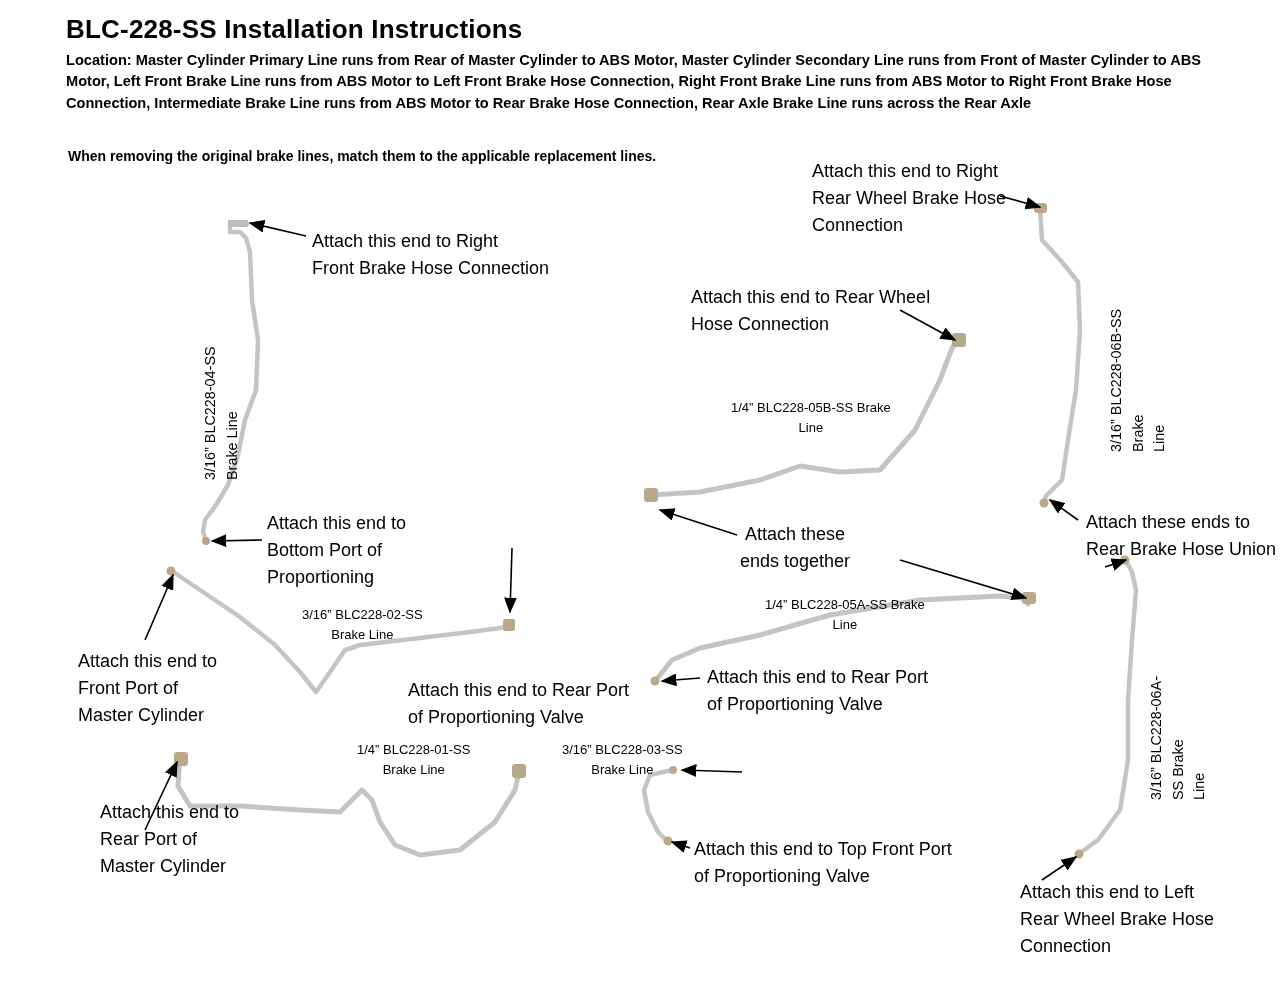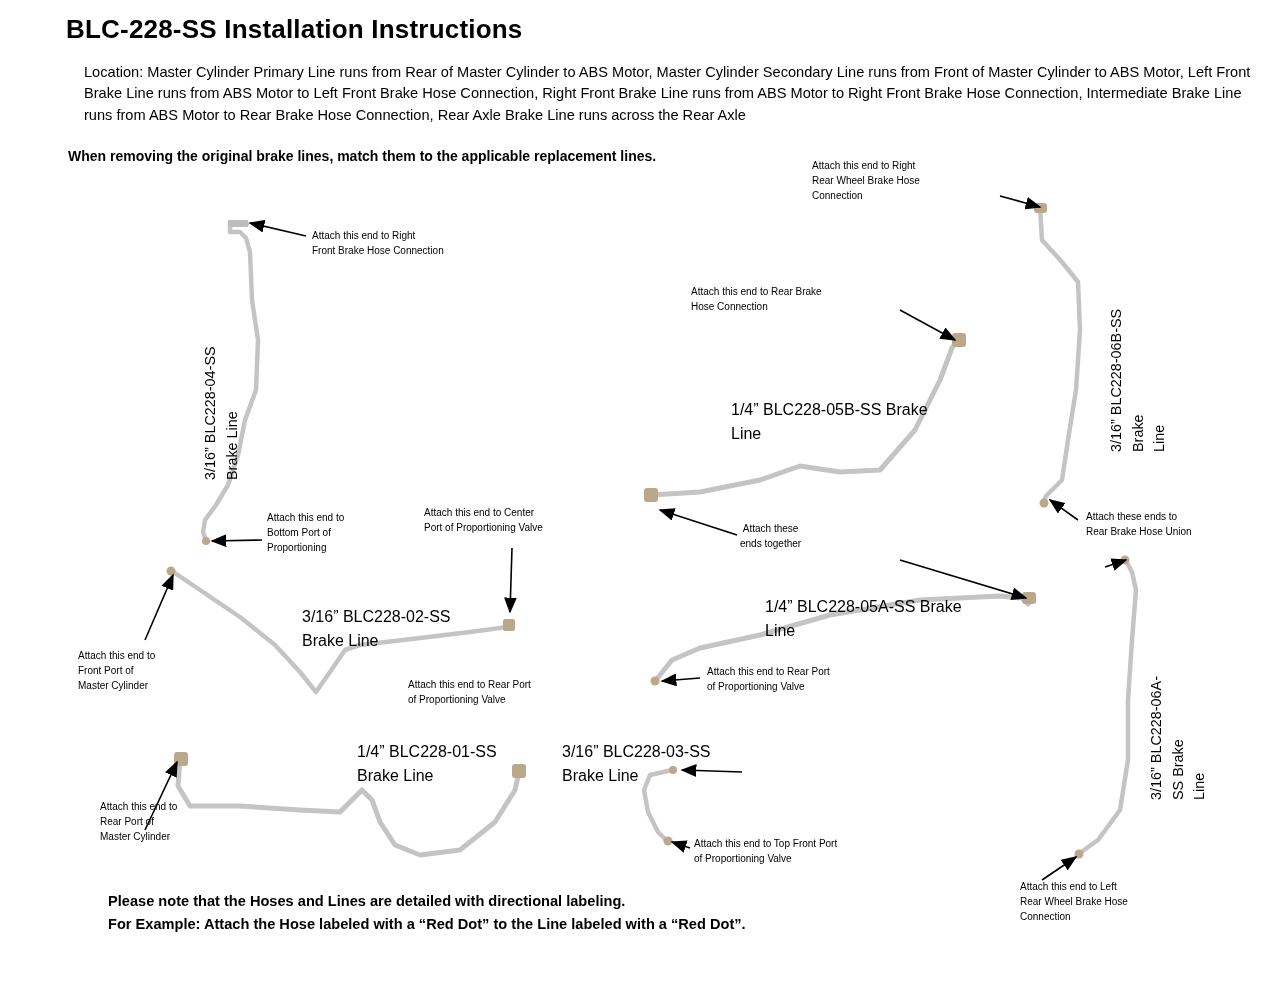--- a/index.html
+++ b/index.html
@@ -23,57 +23,57 @@
     position: absolute;
     left: 66px;
     top: 14px;
     font-size: 26px;
     font-weight: bold;
     letter-spacing: 0.2px;
   }
   .location-block {
     position: absolute;
     left: 66px;
-    top: 62px;
+    top: 50px;
     width: 1180px;
     font-size: 14.6px;
-    font-weight: normal;
+    font-weight: bold;
     line-height: 1.47;
-    margin-left: 18px;
   }
   .removal-note {
     position: absolute;
     left: 68px;
     top: 148px;
     width: 800px;
     font-size: 14px;
     font-weight: bold;
   }
   .footer-note {
     position: absolute;
     left: 108px;
     top: 890px;
     width: 900px;
     font-size: 14.6px;
     font-weight: bold;
     line-height: 1.6;
   }
   .callout {
     position: absolute;
-    font-size: 10px;
+    font-size: 18px;
     line-height: 1.5;
     color: #000;
     white-space: pre-line;
   }
   .partlabel {
     position: absolute;
-    font-size: 16px;
+    font-size: 13px;
     line-height: 1.5;
     color: #000;
     white-space: pre-line;
+    text-align: center;
   }
   .rot-label {
     position: absolute;
     font-size: 14.4px;
     line-height: 1.5;
     color: #000;
     white-space: pre-line;
     transform-origin: 0 0;
     transform: rotate(-90deg);
   }
@@ -175,27 +175,25 @@
       <line x1="690" y1="848" x2="672" y2="842" marker-end="url(#arrow)"></line>
       <line x1="1042" y1="880" x2="1076" y2="857" marker-end="url(#arrow)"></line>
     </g>
   </svg>
 
   <div class="callout" style="left:312px; top:228px;">Attach this end to Right
 Front Brake Hose Connection</div>
   <div class="callout" style="left:812px; top:158px;">Attach this end to Right
 Rear Wheel Brake Hose
 Connection</div>
-  <div class="callout" style="left:691px; top:284px;">Attach this end to Rear Brake
+  <div class="callout" style="left:691px; top:284px;">Attach this end to Rear Wheel
 Hose Connection</div>
   <div class="callout" style="left:267px; top:510px;">Attach this end to
 Bottom Port of
 Proportioning</div>
-  <div class="callout" style="left:424px; top:505px;">Attach this end to Center
-Port of Proportioning Valve</div>
   <div class="callout" style="left:740px; top:521px;text-align:center;">Attach these
 ends together</div>
   <div class="callout" style="left:1086px; top:509px;">Attach these ends to
 Rear Brake Hose Union</div>
   <div class="callout" style="left:78px; top:648px;">Attach this end to
 Front Port of
 Master Cylinder</div>
   <div class="callout" style="left:408px; top:677px;">Attach this end to Rear Port
 of Proportioning Valve</div>
   <div class="callout" style="left:707px; top:664px;">Attach this end to Rear Port
@@ -220,18 +218,14 @@
 Line</div>
   <div class="partlabel" style="left:765px; top:595px;">1/4” BLC228-05A-SS Brake
 Line</div>
   <div class="partlabel" style="left:286px; top:605px;margin-left:16px;">3/16” BLC228-02-SS
 Brake Line</div>
   <div class="partlabel" style="left:357px; top:740px;">1/4” BLC228-01-SS
 Brake Line</div>
   <div class="partlabel" style="left:562px; top:740px;">3/16” BLC228-03-SS
 Brake Line</div>
 
-  <div class="footer-note">
-    <div>Please note that the Hoses and Lines are detailed with directional labeling.</div>
-    <div>For Example: Attach the Hose labeled with a “Red Dot” to the Line labeled with a “Red Dot”.</div>
-  </div>
 
 </div>
 
 </body></html>

